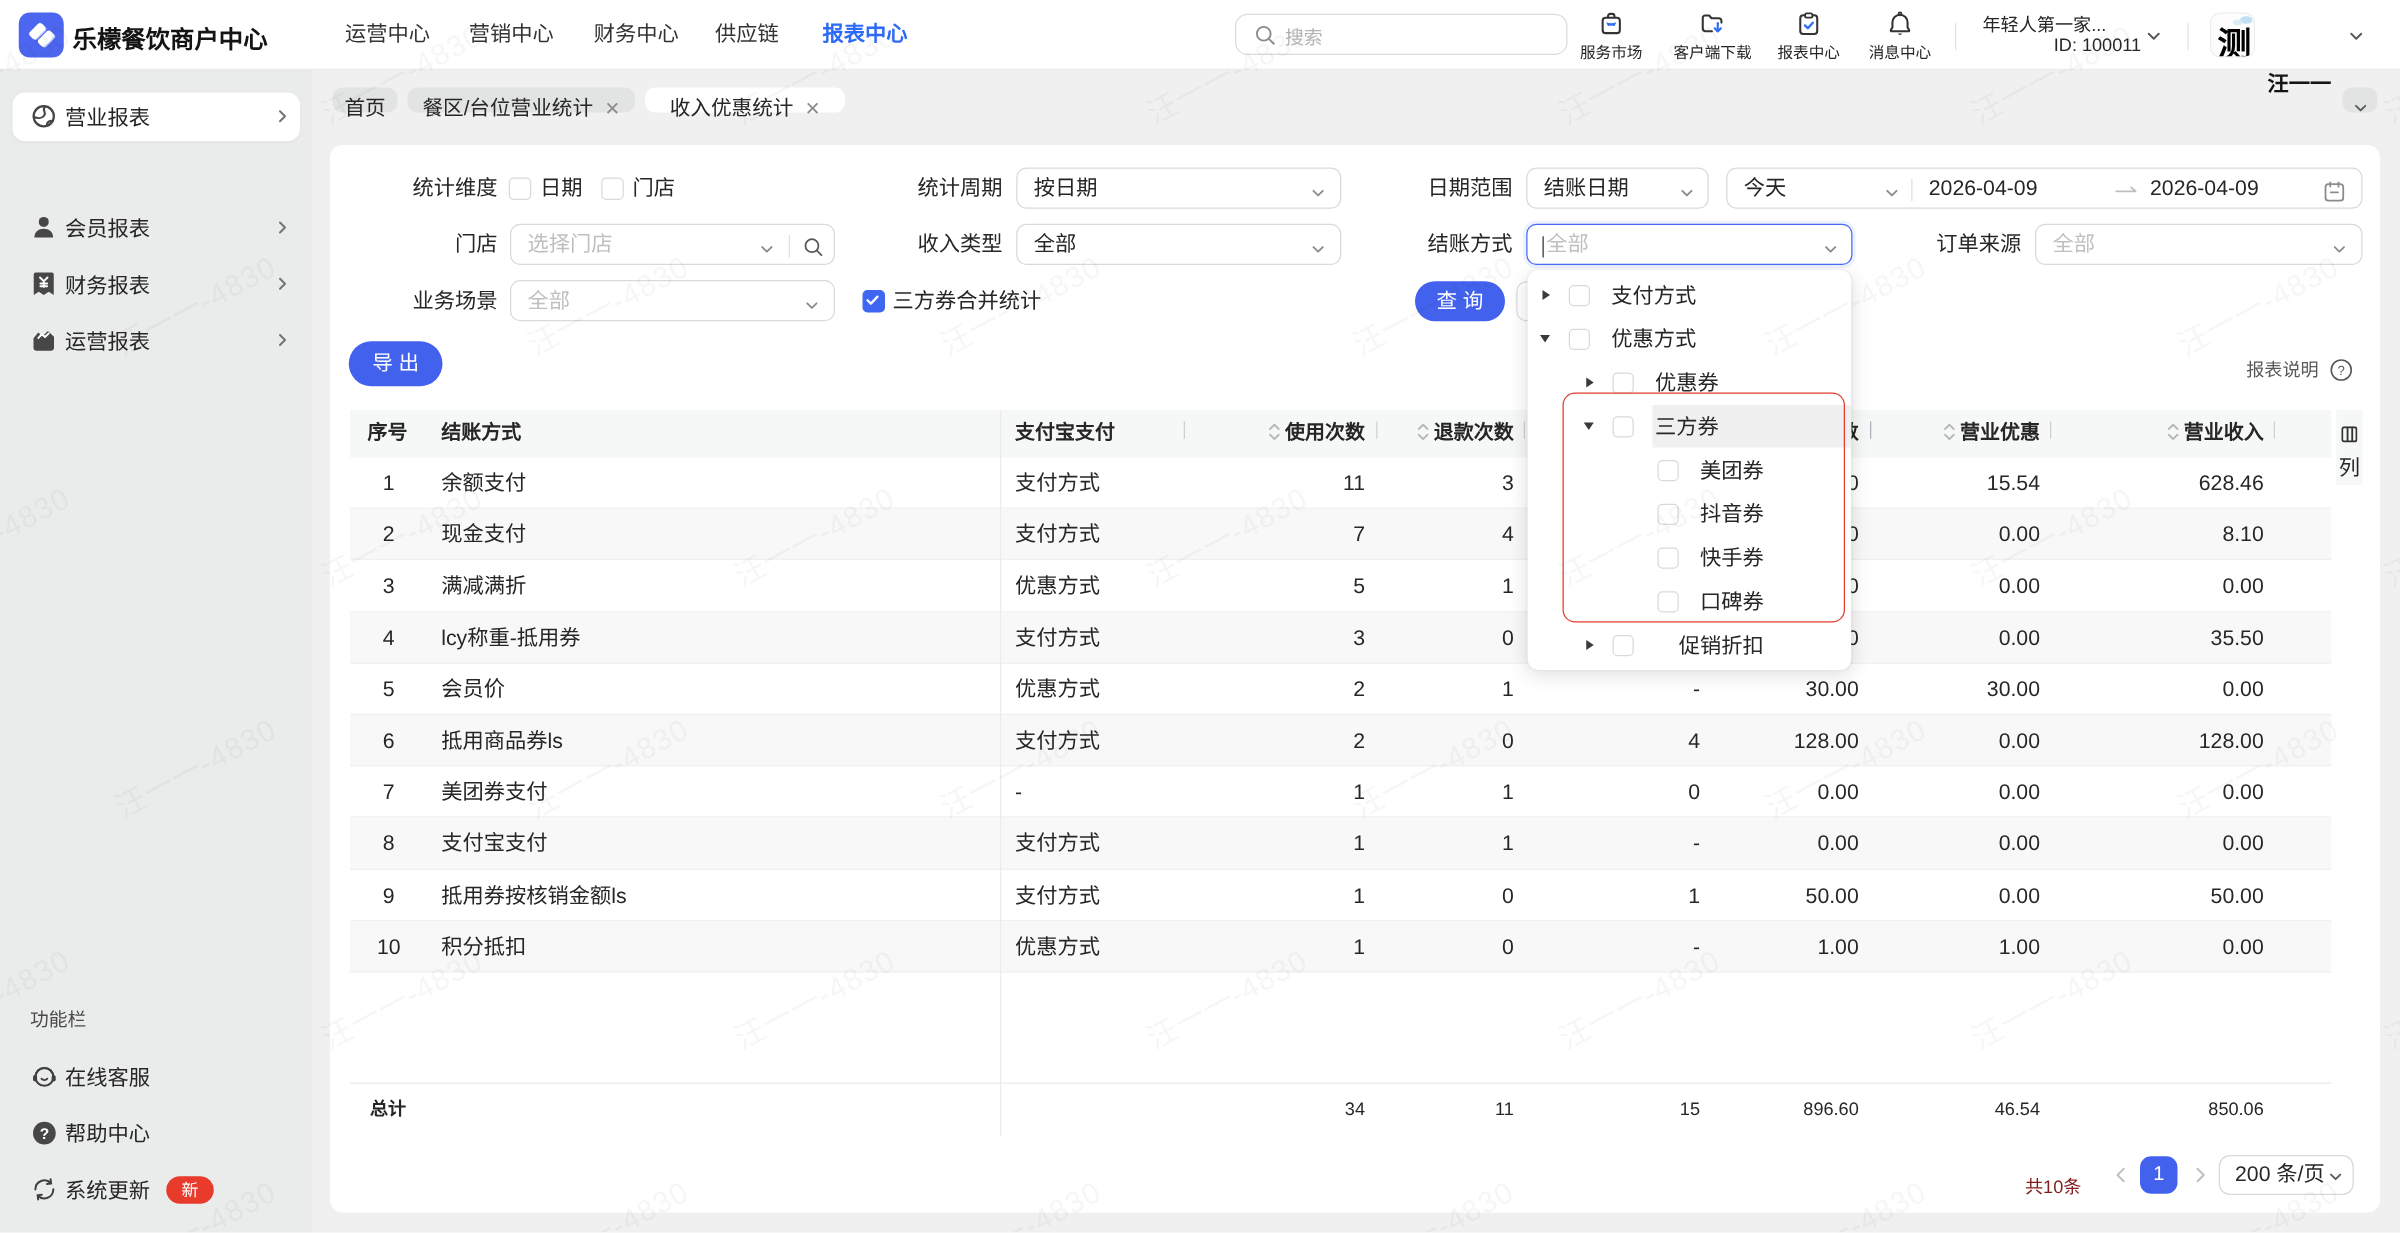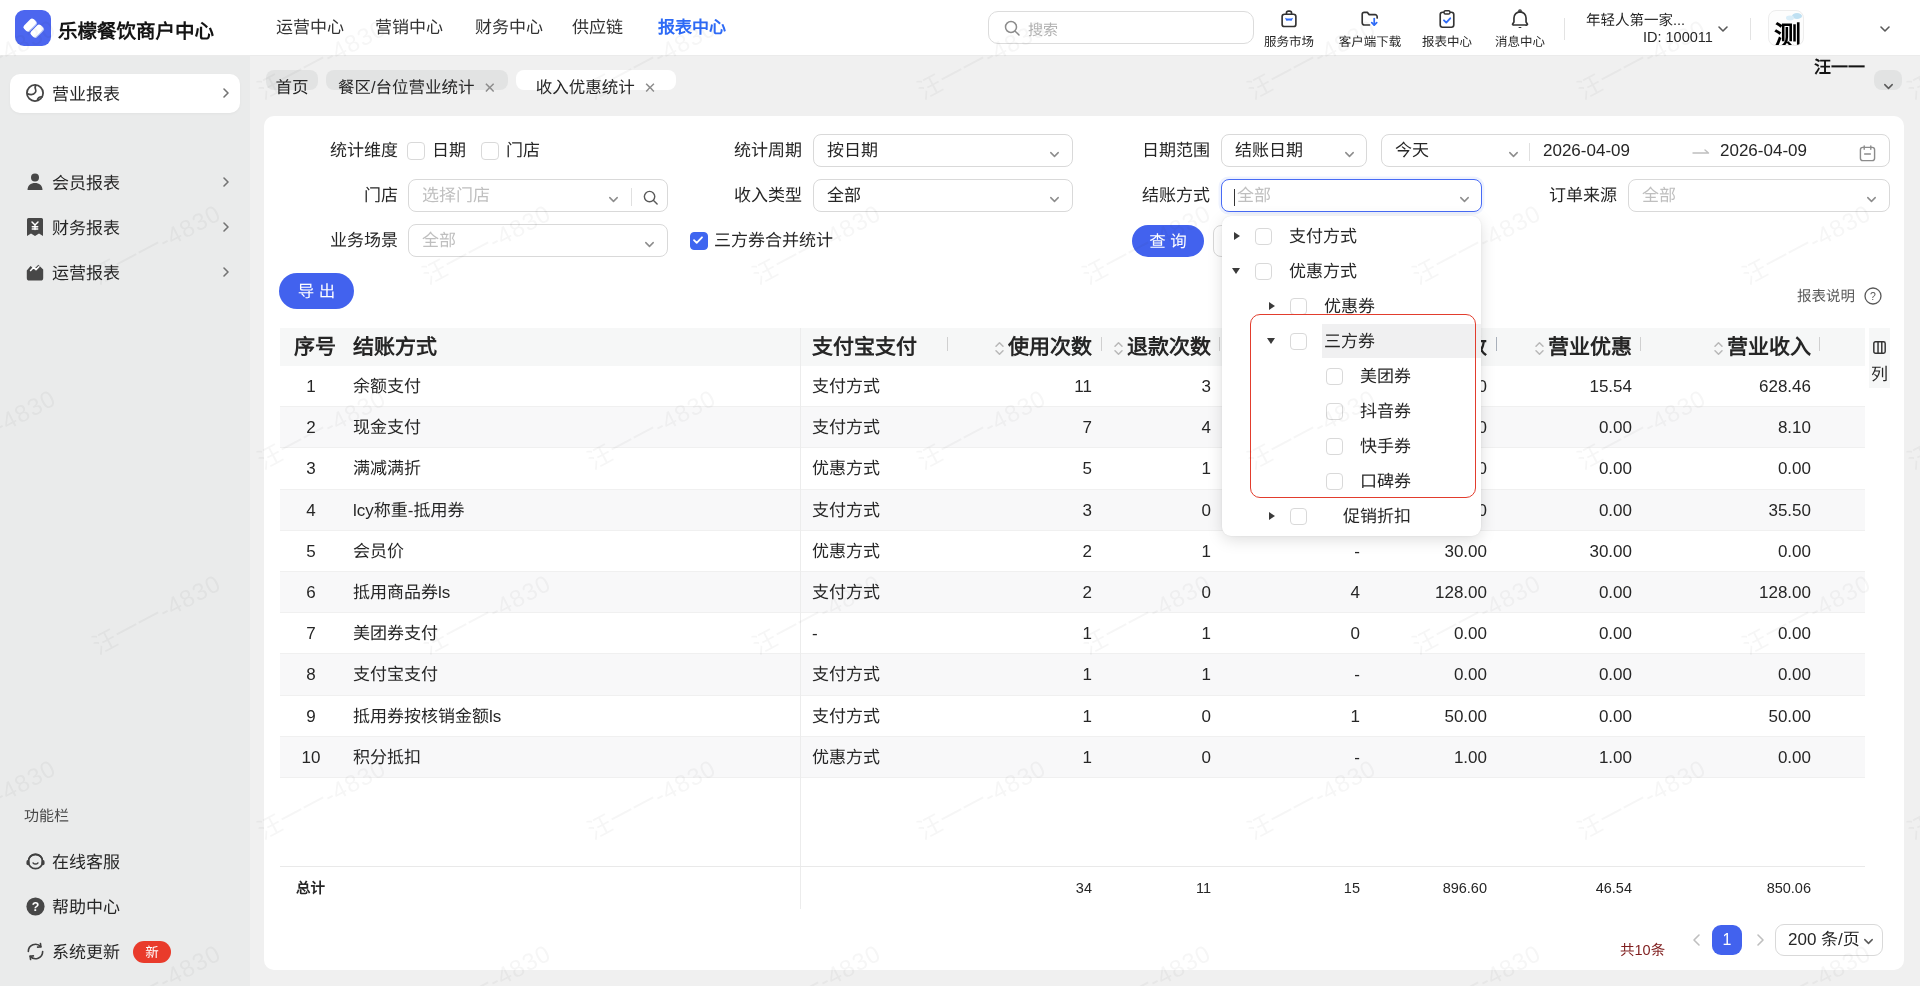--- a/index.html
+++ b/index.html
@@ -39,21 +39,21 @@
 
 .flabel{position:absolute;height:33px;line-height:33px;font-size:17px;color:#262626;text-align:right;}
 .ctrl{position:absolute;height:33px;border:1px solid #d9d9d9;border-radius:8px;background:#fff;font-size:17px;line-height:31px;color:#262626;}
 .ctrl .ph{color:#bfbfbf;}
 .cbox{position:absolute;width:18px;height:18px;border:1px solid #d9d9d9;border-radius:4px;background:#fff;}
 .cbox.ck{background:#3f66f0;border-color:#3f66f0;}
 .clabel{position:absolute;height:33px;line-height:33px;font-size:17px;color:#262626;}
 .btn{position:absolute;height:32px;background:#4262ee;border-radius:16px;color:#fff;font-size:16.5px;text-align:center;line-height:32px;}
 .dchev{position:absolute;top:13px;}
 
-.th{position:absolute;top:328px;height:38px;background:#f6f7f7;line-height:38px;font-size:21px;font-weight:600;color:#262626;}
+.th{position:absolute;top:328px;height:38px;background:#f6f7f7;line-height:38px;font-size:16px;font-weight:600;color:#262626;}
 .row{position:absolute;height:41.2px;line-height:41.2px;font-size:17px;color:#262626;border-bottom:1px solid #f0f0f0;}
 .row.alt{background:#f8f8f9;}
 .cell{position:absolute;top:0;height:41.2px;line-height:41.2px;}
 .num{text-align:right;}
 .sorter{display:inline-block;vertical-align:-2px;margin-right:3px;}
 .htick{position:absolute;top:337px;width:1px;height:14px;background:#d0d0d0;}
 
 #panel{position:absolute;left:1222px;top:216px;width:259px;height:320px;background:#fff;border-radius:9px;box-shadow:0 4px 16px rgba(0,0,0,0.13),0 0 2px rgba(0,0,0,0.08);z-index:40;}
 .titem{position:absolute;height:35px;line-height:35px;font-size:17px;color:#262626;z-index:41;}
 .tcb{position:absolute;width:17px;height:17px;border:1px solid #d9d9d9;border-radius:4px;background:#fff;z-index:41;}

